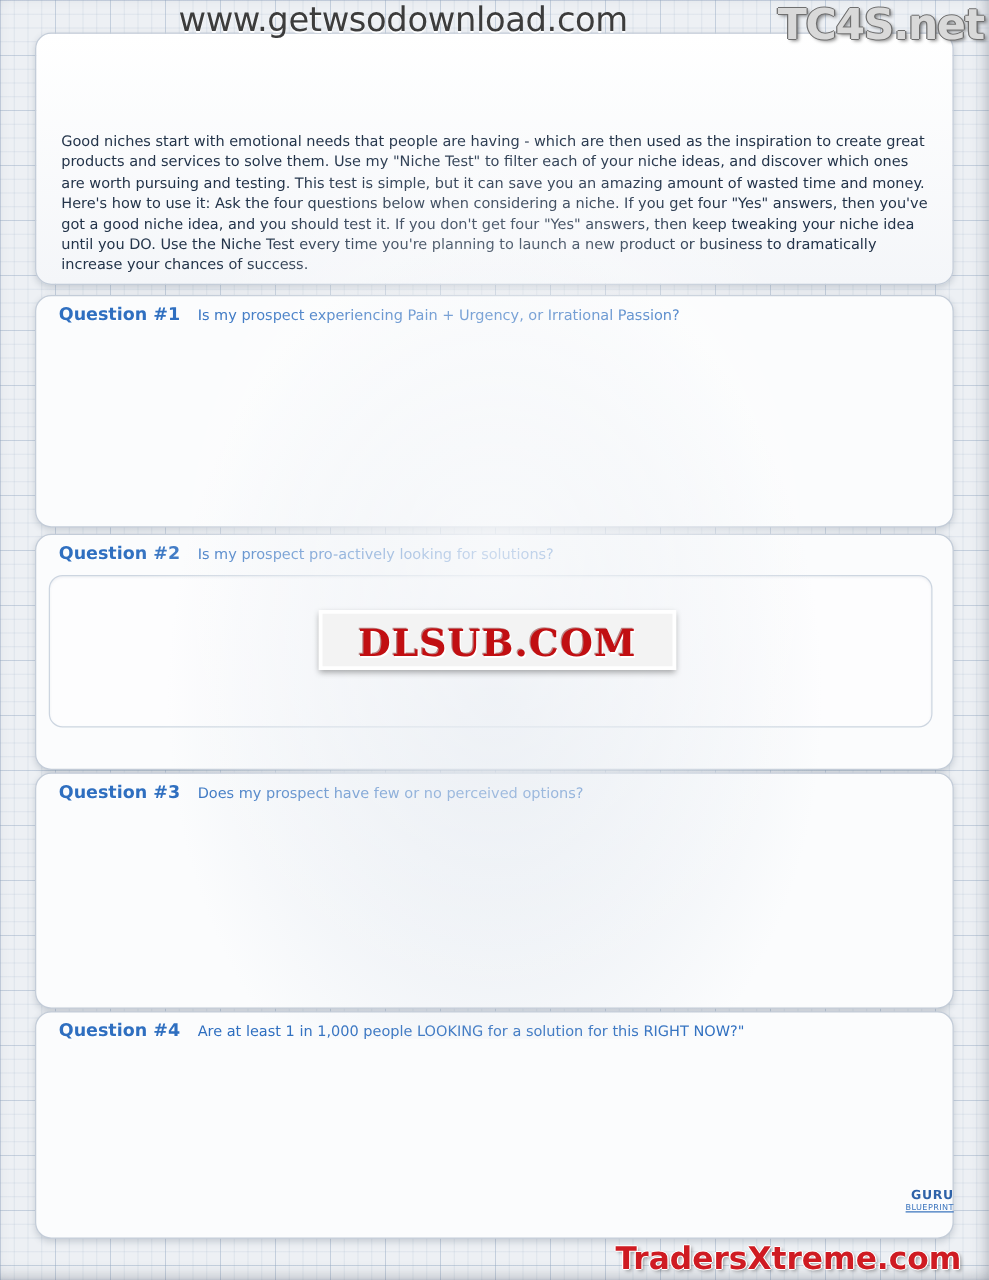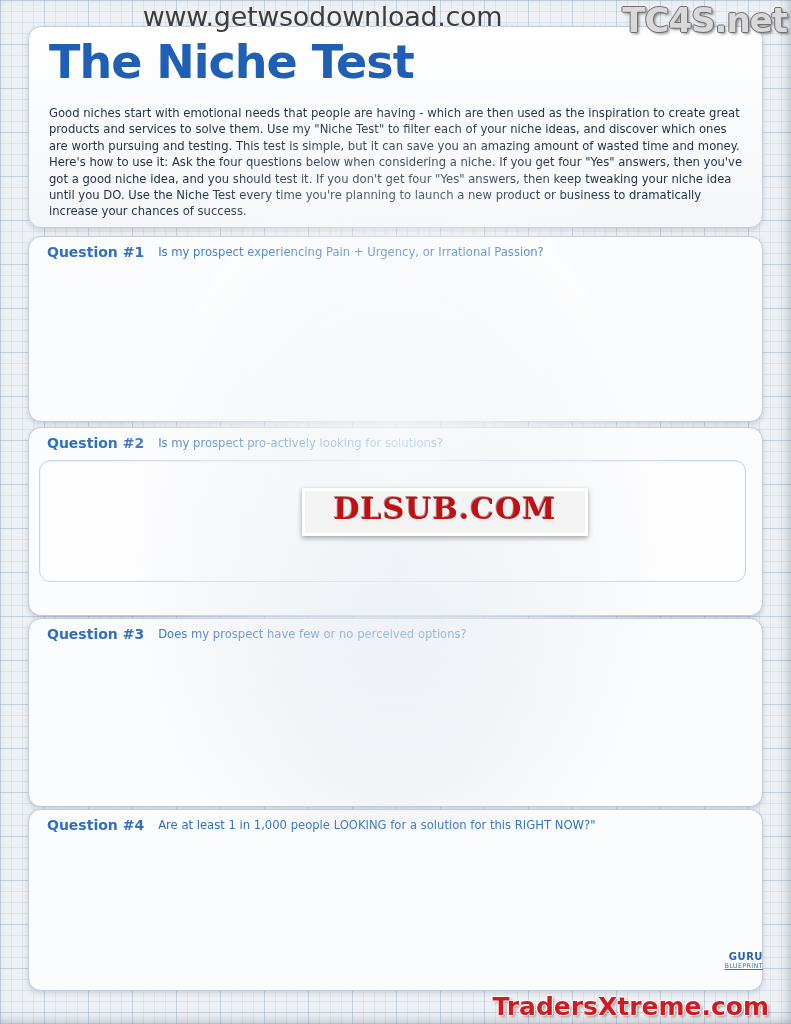--- a/index.html
+++ b/index.html
@@ -190,26 +190,25 @@
 
   
   #dlsub {
     position: absolute;
     left: 255px;
     top: 488px;
     width: 280px;
     height: 42px;
     z-index: 25;
     display: flex;
-    align-items: flex-start;
+    align-items: flex-end;
     justify-content: center;
     background: #f3f3f3;
     border: 3px solid #ffffff;
     box-shadow: 0 2px 5px rgba(0,0,0,0.35);
-    margin-left: 47px;
   }
   #dlsub span {
     font-family: "DejaVu Serif", serif;
     font-weight: bold;
     font-size: 30px;
     letter-spacing: 1px;
     color: #c10f12;
     text-shadow:
       1px 1px 0 #ffffff,
       -1px -1px 0 rgba(120,0,0,0.45);
@@ -259,21 +258,20 @@
 </style>
 </head>
 <body>
 
 <div id="page">
 
   <div id="wso-banner">www.getwsodownload.com</div>
   <div id="tc4s-banner">TC4S.net</div>
 
   <div id="header-card" class="card">
-    <div id="title">The Niche Test</div>
     <div id="intro">Good niches start with emotional needs that people are having - which are then used as the inspiration to create great products and services to solve them. Use my "Niche Test" to filter each of your niche ideas, and discover which ones are worth pursuing and testing. This test is simple, but it can save you an amazing amount of wasted time and money. Here's how to use it: Ask the four questions below when considering a niche. If you get four "Yes" answers, then you've got a good niche idea, and you should test it. If you don't get four "Yes" answers, then keep tweaking your niche idea until you DO. Use the Niche Test every time you're planning to launch a new product or business to dramatically increase your chances of success.</div>
   </div>
 
   <div class="qcard" style="top:236px; height:184px;">
     <div class="qheader">
       <span class="qlabel">Question #1</span>
       <span class="qtext">Is my prospect experiencing Pain + Urgency, or Irrational Passion?</span>
     </div>
     <textarea class="answer-area" placeholder="" style=""></textarea>
   </div>

